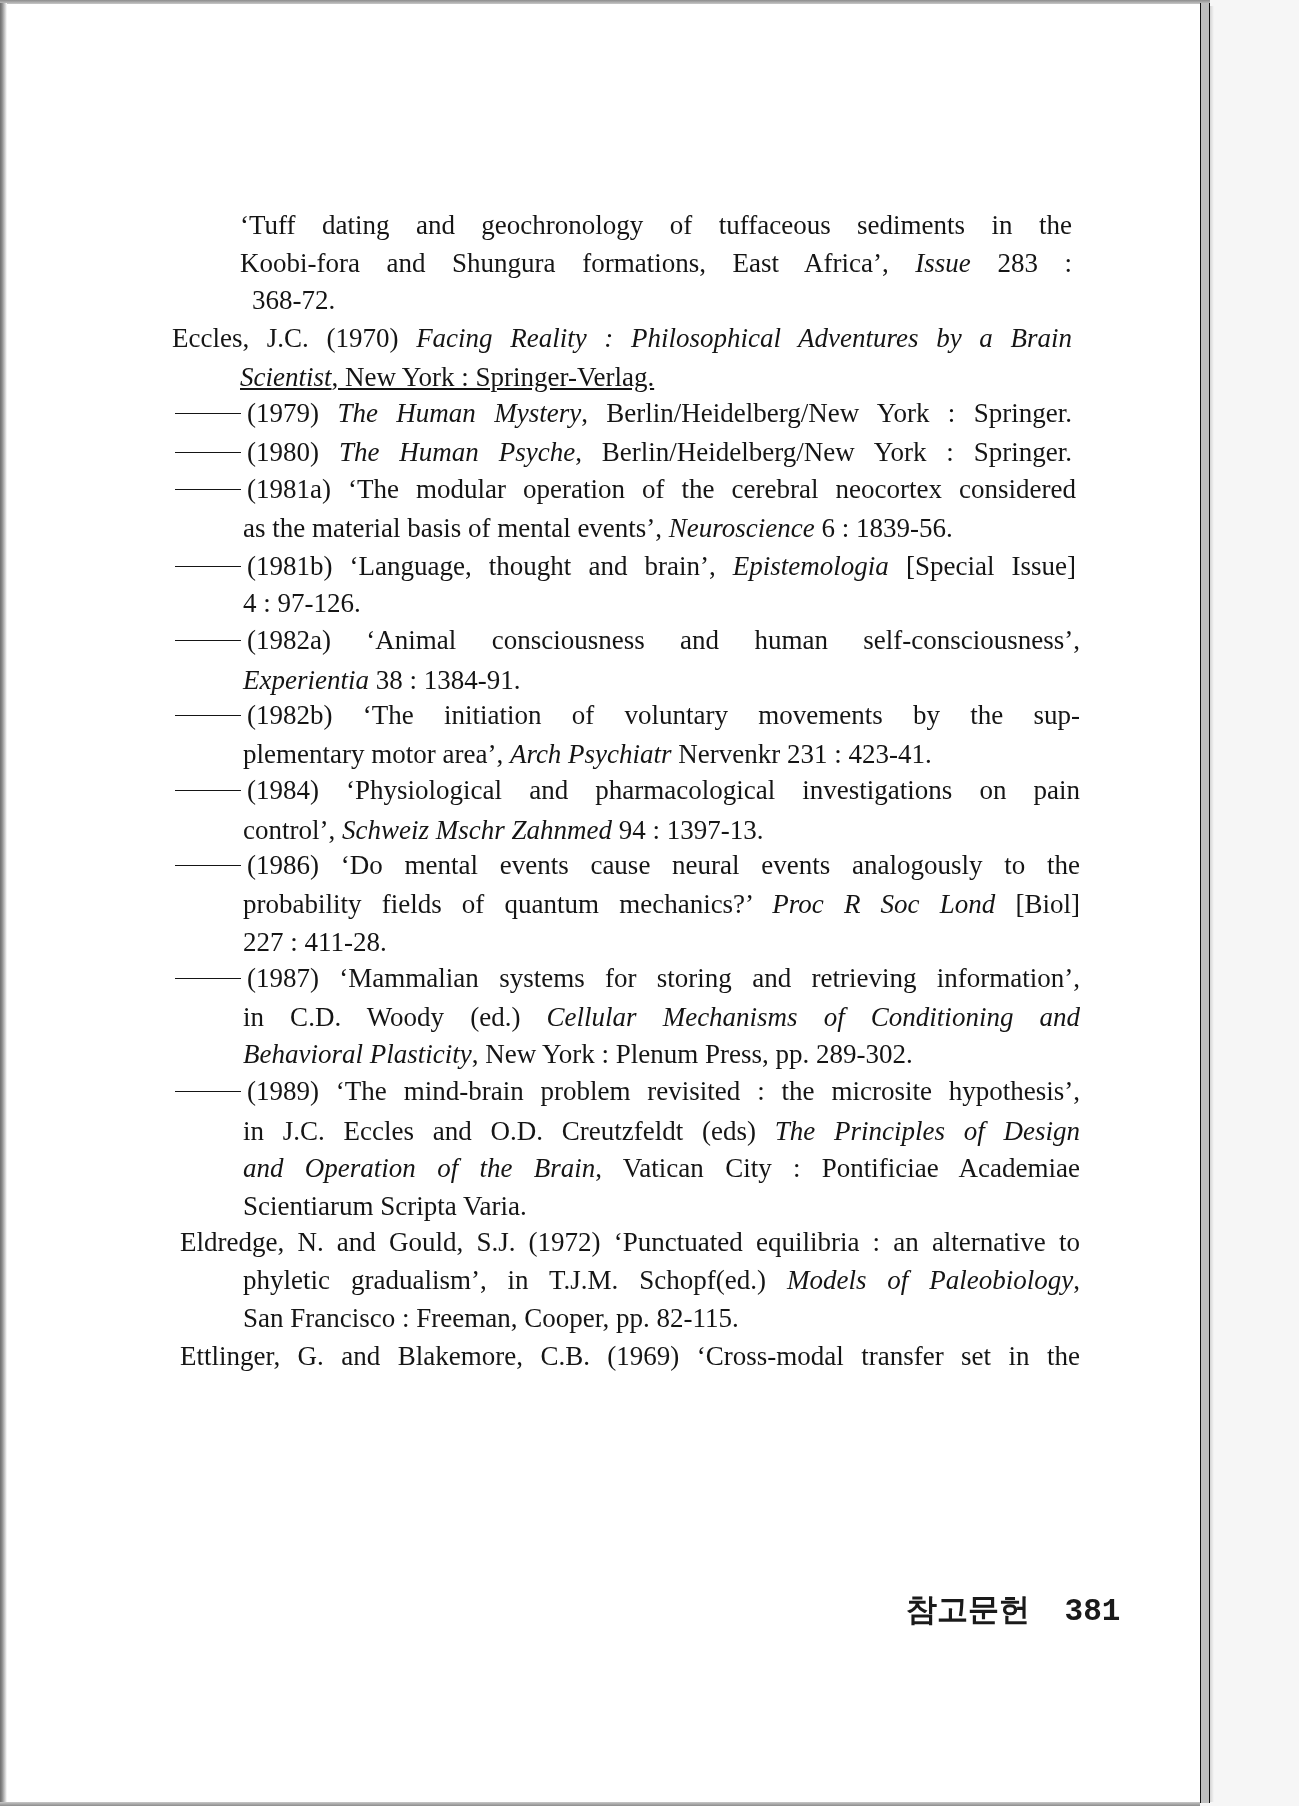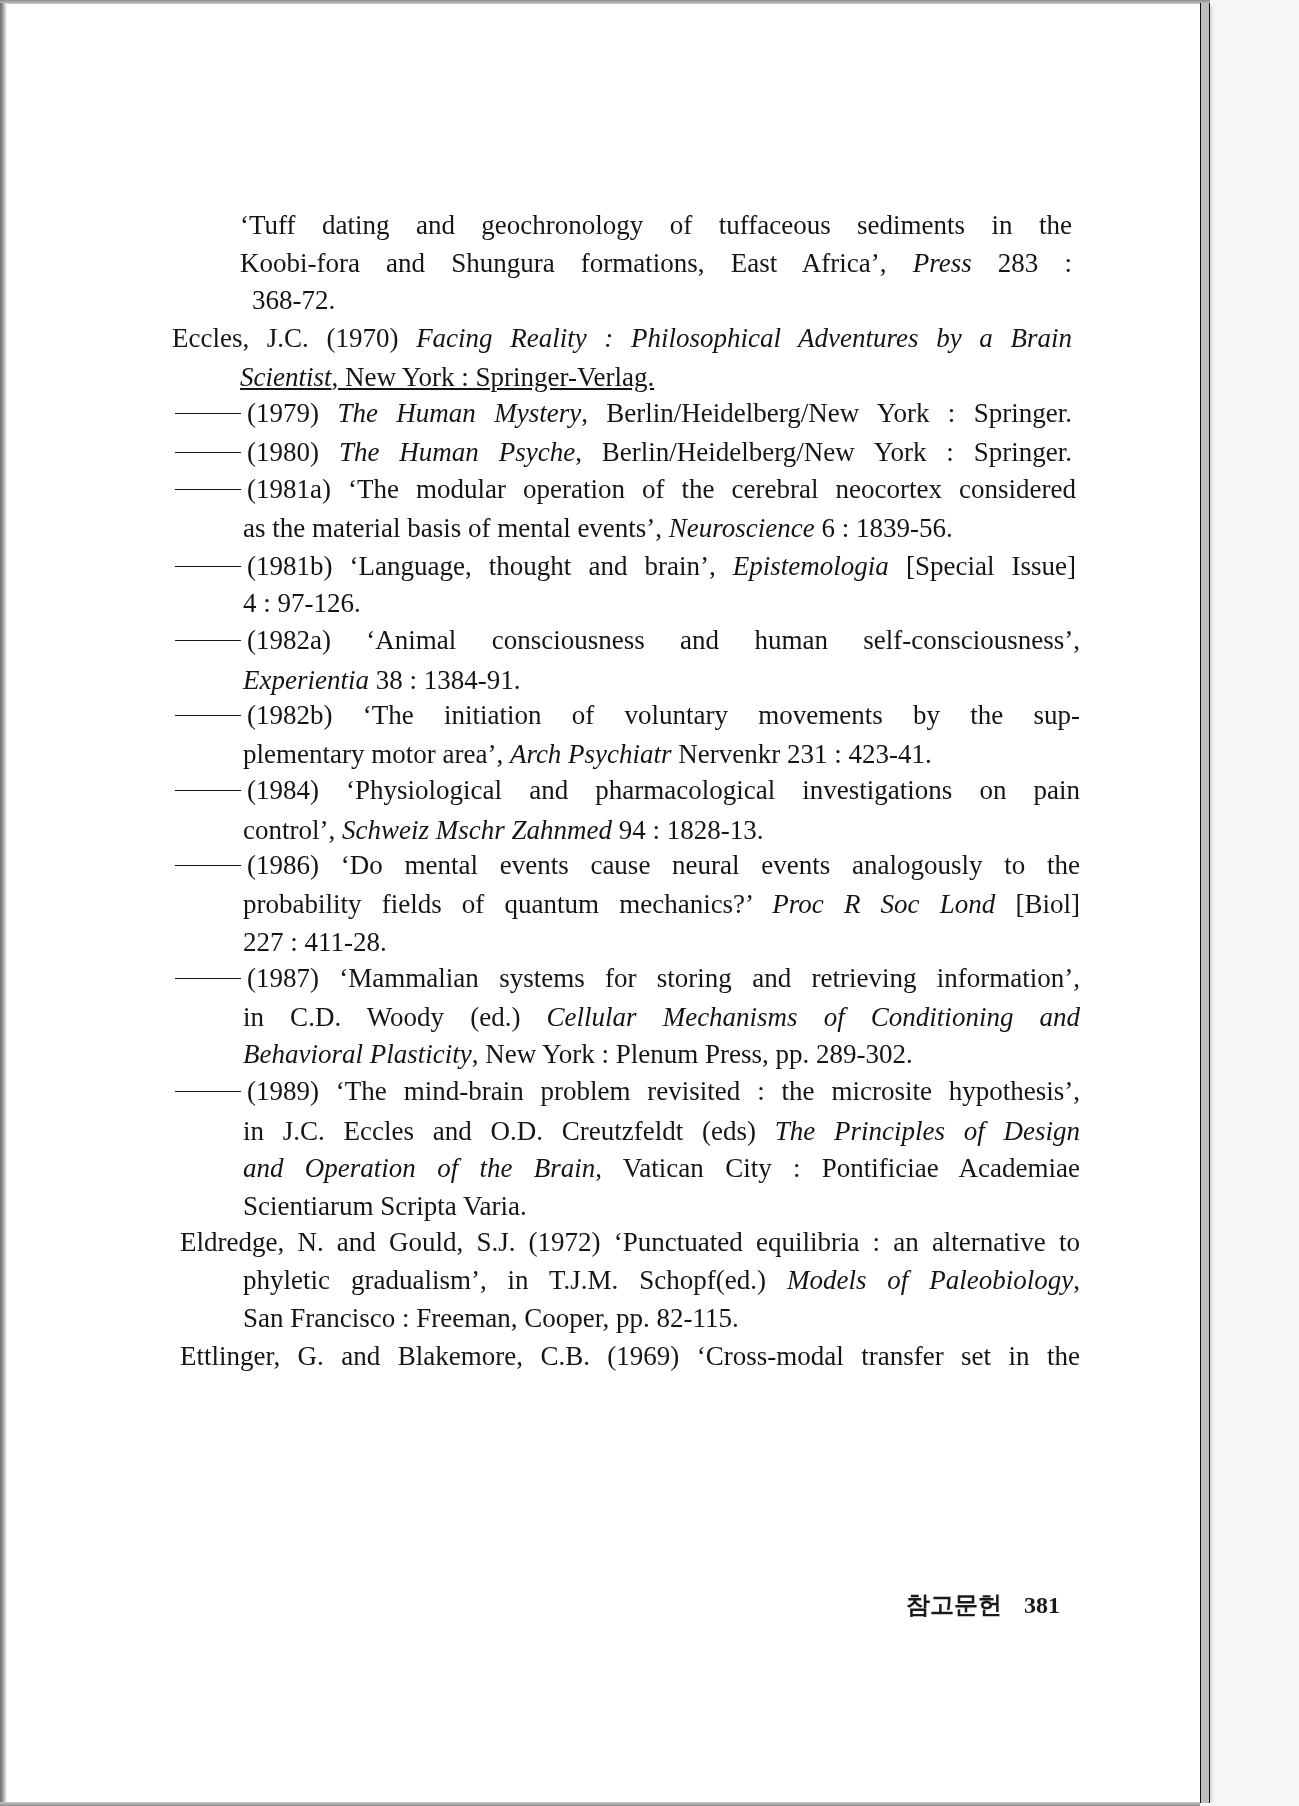--- a/index.html
+++ b/index.html
@@ -82,53 +82,53 @@
       height: 1px;
       background: #151515;
       vertical-align: middle;
       margin-right: 6px;
       position: relative;
       top: -2px;
     }
     .footer {
       position: absolute;
       left: 899px; top: 1585px;
-      font-family: Liberation Serif, serif;
-      font-size: 24px;
+      font-family: Liberation Mono, monospace;
+      font-size: 31px;
       font-weight: bold;
       color: #1a1a1a;
       white-space: nowrap;
     }
     .footer .label { margin-right: 16px; }
   </style>
 </head>
 <body>
 
 <div class="viewer">
   <div class="page-frame-top"></div>
   <div class="page-frame-left"></div>
   <div class="page">
     <div class="refs" id="refs">
         <div class="line just" style="top: 206px; left: 233px; width: 832px;"><span>‘Tuff dating and geochronology of tuffaceous sediments in the</span></div>
-        <div class="line just" style="top: 244px; left: 233px; width: 832px;"><span>Koobi-fora and Shungura formations, East Africa’, </span><span class="i">Press</span><span> 283 :</span></div>
+        <div class="line just" style="top: 244px; left: 233px; width: 832px;"><span>Koobi-fora and Shungura formations, East Africa’, </span><span class="i">Issue</span><span> 283 :</span></div>
         <div class="line" style="top: 281px; left: 233px; margin-left: 12px;"><span>368-72.</span></div>
         <div class="line just" style="top: 319px; left: 165px; width: 900px;"><span>Eccles, J.C. (1970) </span><span class="i">Facing Reality : Philosophical Adventures by a Brain</span></div>
         <div class="line" style="top: 358px; left: 233px; text-decoration: underline;"><span class="i">Scientist</span><span>, New York : Springer-Verlag.</span></div>
         <div class="line just" style="top: 394px; left: 168px; width: 897px;"><span class="dash"></span><span>(1979) </span><span class="i">The Human Mystery</span><span>, Berlin/Heidelberg/New York : Springer.</span></div>
         <div class="line just" style="top: 433px; left: 168px; width: 897px;"><span class="dash"></span><span>(1980) </span><span class="i">The Human Psyche</span><span>, Berlin/Heidelberg/New York : Springer.</span></div>
         <div class="line just" style="top: 470px; left: 168px; width: 901px;"><span class="dash"></span><span>(1981a) ‘The modular operation of the cerebral neocortex considered</span></div>
         <div class="line" style="top: 509px; left: 236px;"><span>as the material basis of mental events’, </span><span class="i">Neuroscience</span><span> 6 : 1839-56.</span></div>
         <div class="line just" style="top: 547px; left: 168px; width: 901px;"><span class="dash"></span><span>(1981b) ‘Language, thought and brain’, </span><span class="i">Epistemologia</span><span> [Special Issue]</span></div>
         <div class="line" style="top: 584px; left: 236px;"><span>4 : 97-126.</span></div>
         <div class="line just" style="top: 621px; left: 168px; width: 905px;"><span class="dash"></span><span>(1982a) ‘Animal consciousness and human self-consciousness’,</span></div>
         <div class="line" style="top: 661px; left: 236px;"><span class="i">Experientia</span><span> 38 : 1384-91.</span></div>
         <div class="line just" style="top: 696px; left: 168px; width: 905px;"><span class="dash"></span><span>(1982b) ‘The initiation of voluntary movements by the sup-</span></div>
         <div class="line" style="top: 735px; left: 236px;"><span>plementary motor area’, </span><span class="i">Arch Psychiatr</span><span> Nervenkr 231 : 423-41.</span></div>
         <div class="line just" style="top: 771px; left: 168px; width: 905px;"><span class="dash"></span><span>(1984) ‘Physiological and pharmacological investigations on pain</span></div>
-        <div class="line" style="top: 811px; left: 236px;"><span>control’, </span><span class="i">Schweiz Mschr Zahnmed</span><span> 94 : 1828-13.</span></div>
+        <div class="line" style="top: 811px; left: 236px;"><span>control’, </span><span class="i">Schweiz Mschr Zahnmed</span><span> 94 : 1397-13.</span></div>
         <div class="line just" style="top: 846px; left: 168px; width: 905px;"><span class="dash"></span><span>(1986) ‘Do mental events cause neural events analogously to the</span></div>
         <div class="line just" style="top: 885px; left: 236px; width: 837px;"><span>probability fields of quantum mechanics?’ </span><span class="i">Proc R Soc Lond</span><span> [Biol]</span></div>
         <div class="line" style="top: 923px; left: 236px;"><span>227 : 411-28.</span></div>
         <div class="line just" style="top: 959px; left: 168px; width: 905px;"><span class="dash"></span><span>(1987) ‘Mammalian systems for storing and retrieving information’,</span></div>
         <div class="line just" style="top: 998px; left: 236px; width: 837px;"><span>in C.D. Woody (ed.) </span><span class="i">Cellular Mechanisms of Conditioning and</span></div>
         <div class="line" style="top: 1035px; left: 236px;"><span class="i">Behavioral Plasticity</span><span>, New York : Plenum Press, pp. 289-302.</span></div>
         <div class="line just" style="top: 1072px; left: 168px; width: 905px;"><span class="dash"></span><span>(1989) ‘The mind-brain problem revisited : the microsite hypothesis’,</span></div>
         <div class="line just" style="top: 1112px; left: 236px; width: 837px;"><span>in J.C. Eccles and O.D. Creutzfeldt (eds) </span><span class="i">The Principles of Design</span></div>
         <div class="line just" style="top: 1149px; left: 236px; width: 837px;"><span class="i">and Operation of the Brain</span><span>, Vatican City : Pontificiae Academiae</span></div>
         <div class="line" style="top: 1187px; left: 236px;"><span>Scientiarum Scripta Varia.</span></div>

